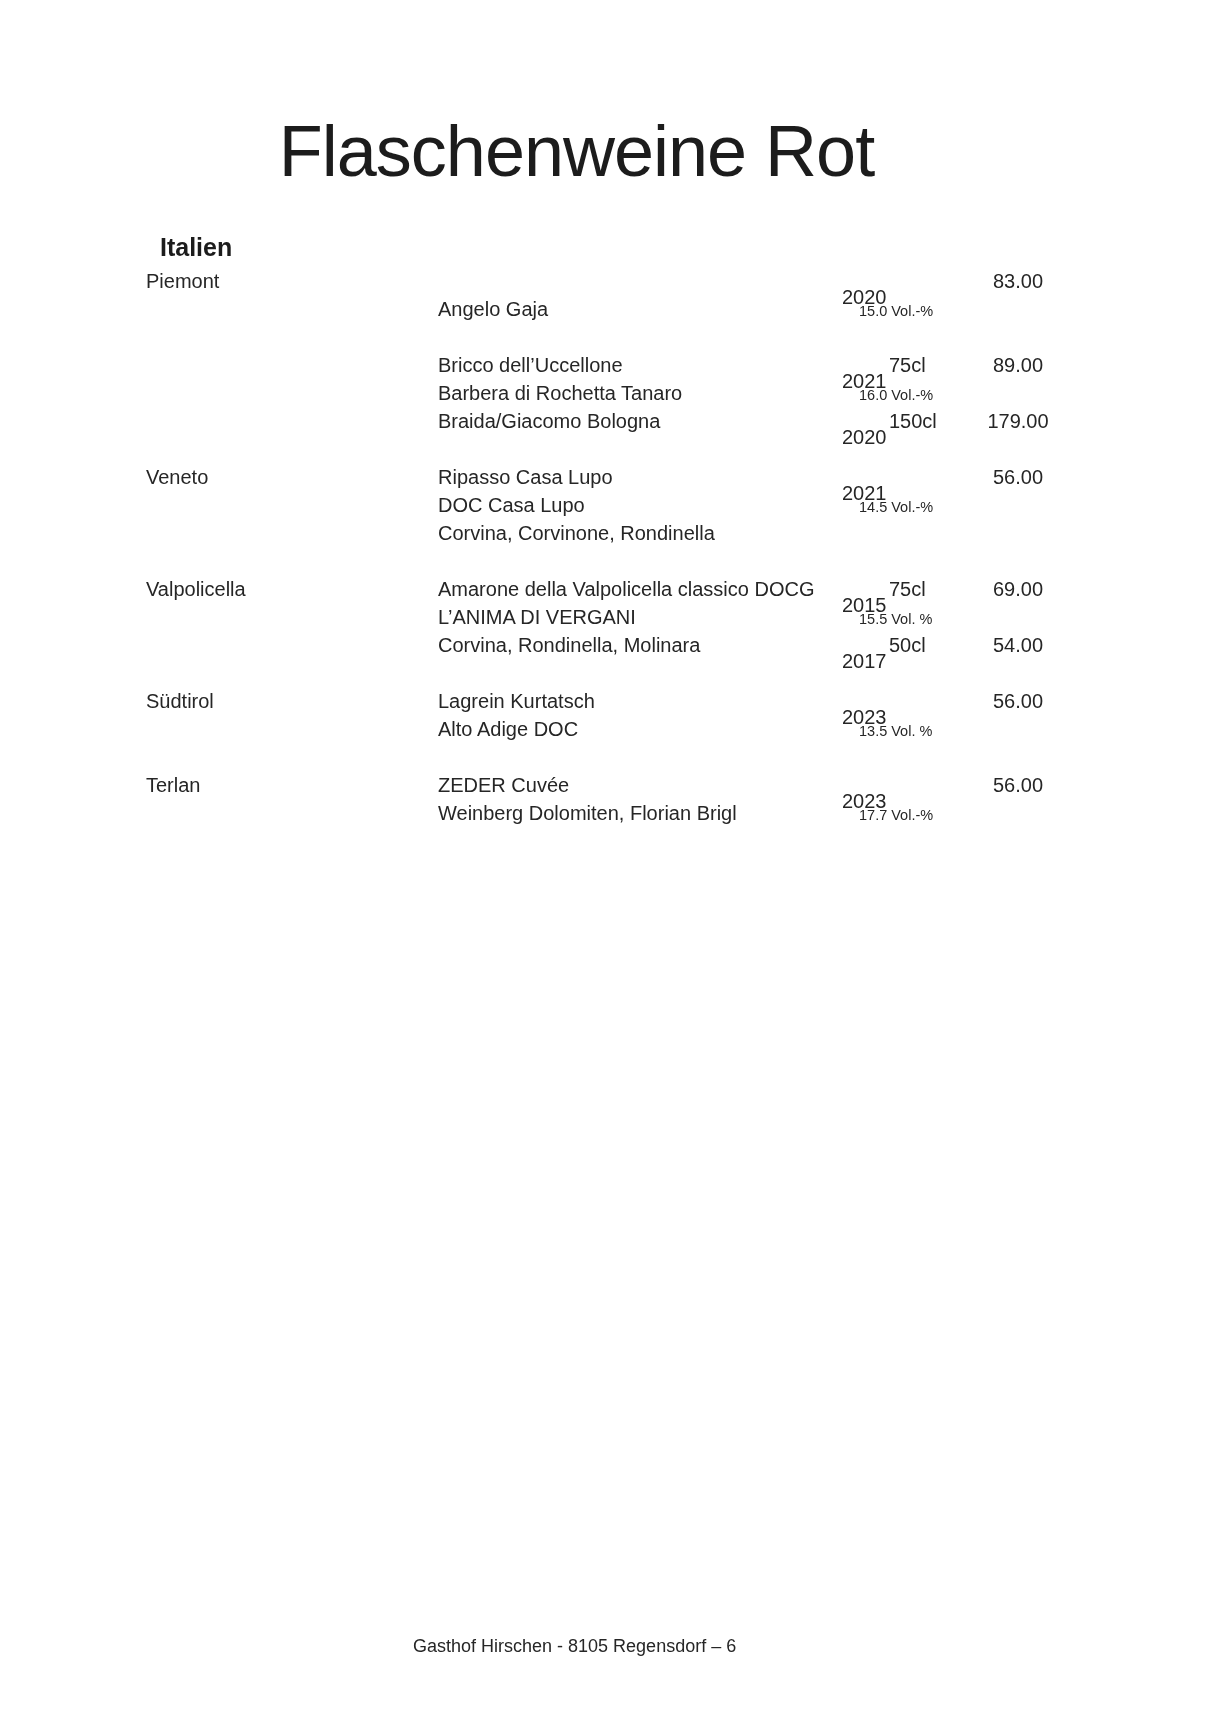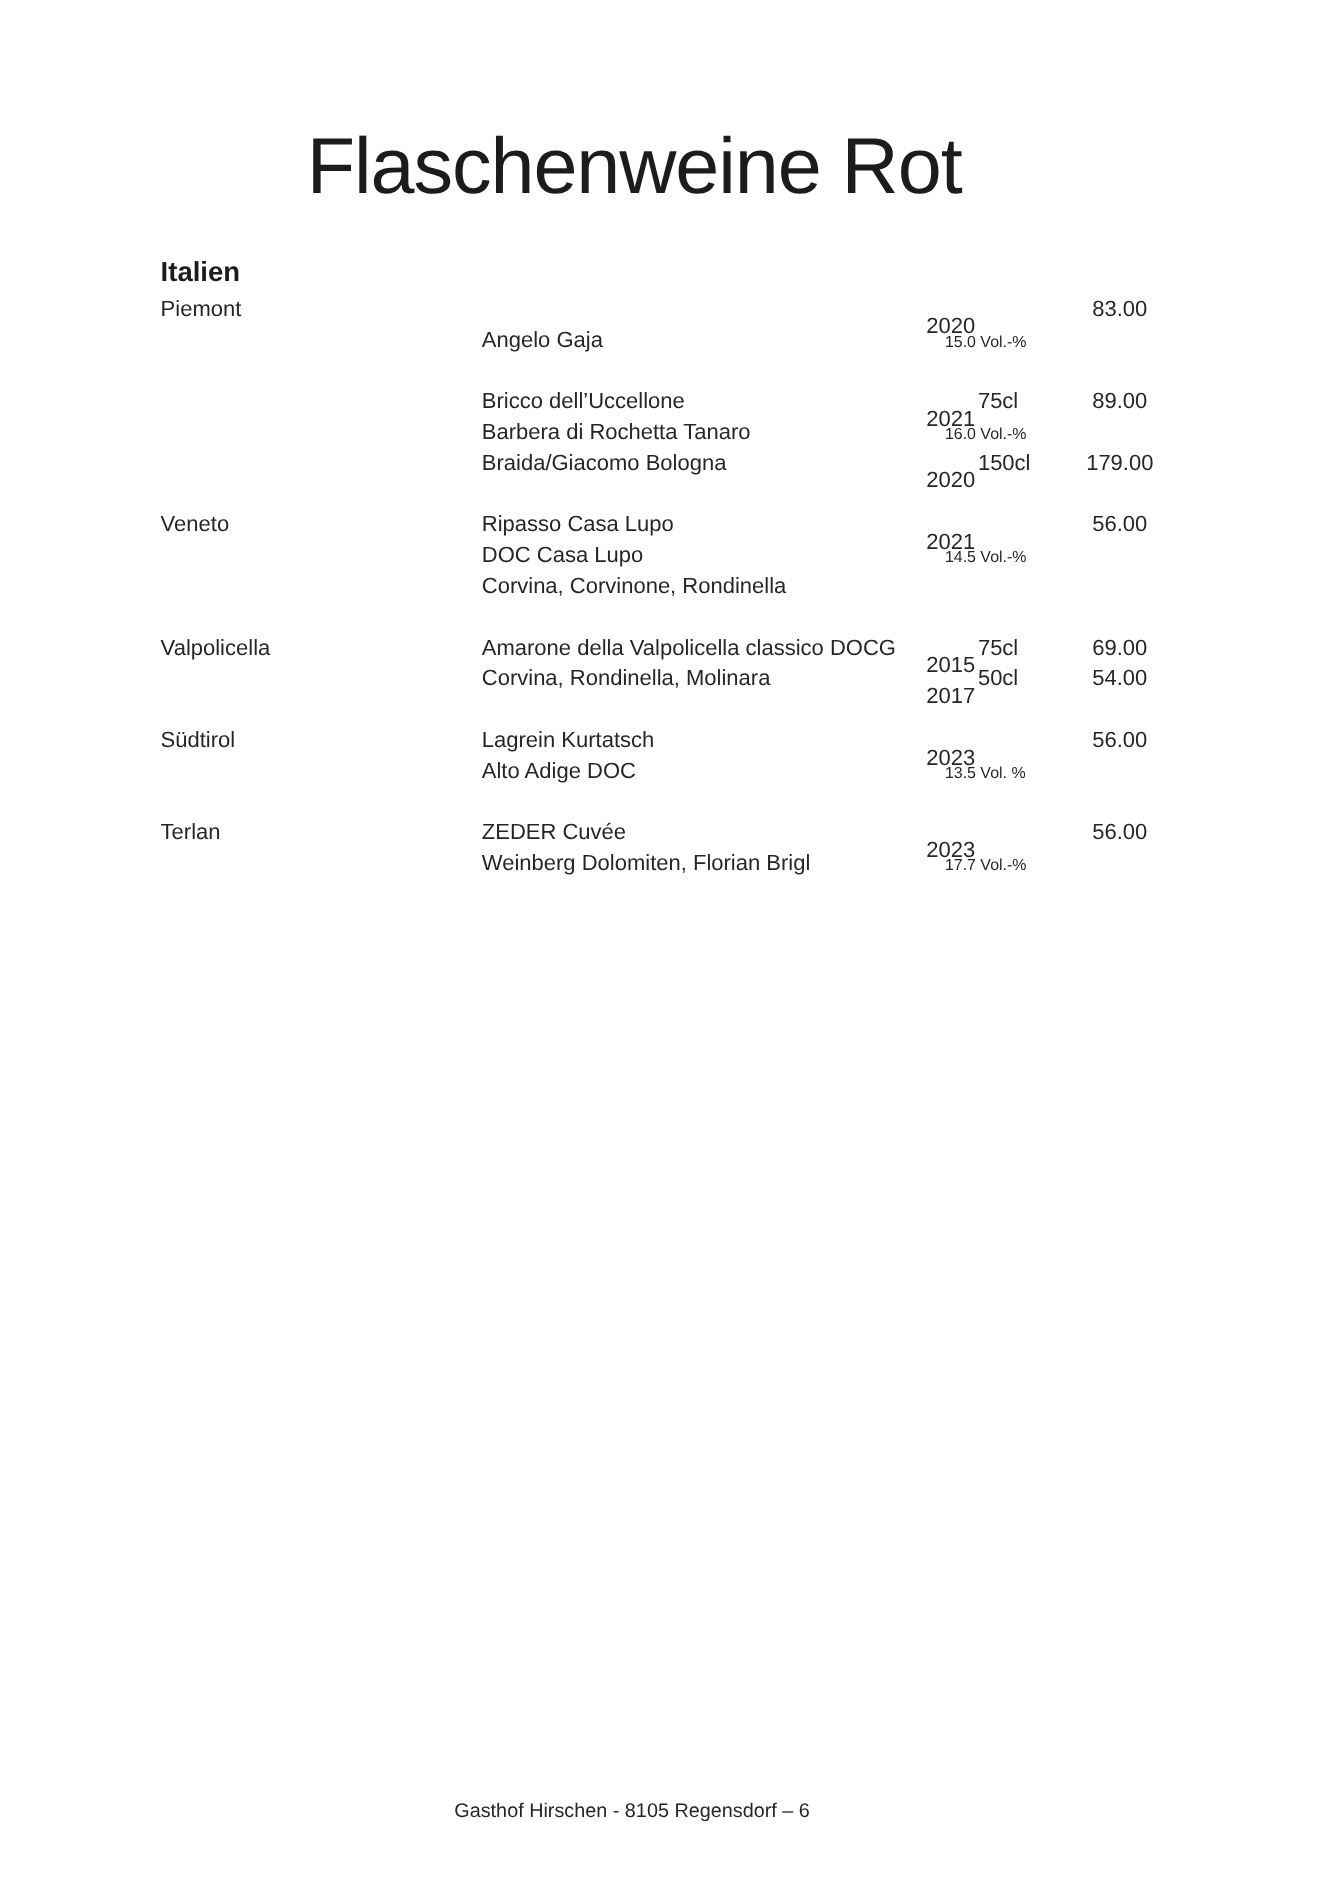--- a/index.html
+++ b/index.html
@@ -19,21 +19,21 @@
     width: 1153px;
     text-align: center;
     font-size: 72px;
     font-weight: 400;
     letter-spacing: -1px;
     color: #1c1c1c;
     white-space: nowrap;
   }
   .section-header {
     position: absolute;
-    left: 146px;
+    left: 160px;
     top: 233px;
     font-size: 25px;
     font-weight: 600;
     color: #1c1c1c;
   }
   .wine-list {
     position: absolute;
     left: 146px;
     top: 267px;
     width: 950px;
@@ -152,20 +152,27 @@
     <span class="region">Valpolicella</span>
     <div>
           <div class="row">
     <span class="c-name">Amarone della Valpolicella classico DOCG</span>
     <span class="c-vintage">2015</span>
     <span class="c-vol"></span>
     <span class="c-size">75cl</span>
     <span class="c-price">69.00</span>
   </div>
           <div class="row">
+    <span class="c-name">L’ANIMA DI VERGANI</span>
+    <span class="c-vintage"></span>
+    <span class="c-vol">15.5 Vol. %</span>
+    <span class="c-size"></span>
+    <span class="c-price"></span>
+  </div>
+          <div class="row">
     <span class="c-name">Corvina, Rondinella, Molinara</span>
     <span class="c-vintage">2017</span>
     <span class="c-vol"></span>
     <span class="c-size">50cl</span>
     <span class="c-price">54.00</span>
   </div>
         </div>
   </div>
       <div class="group">
     <span class="region">Südtirol</span>

